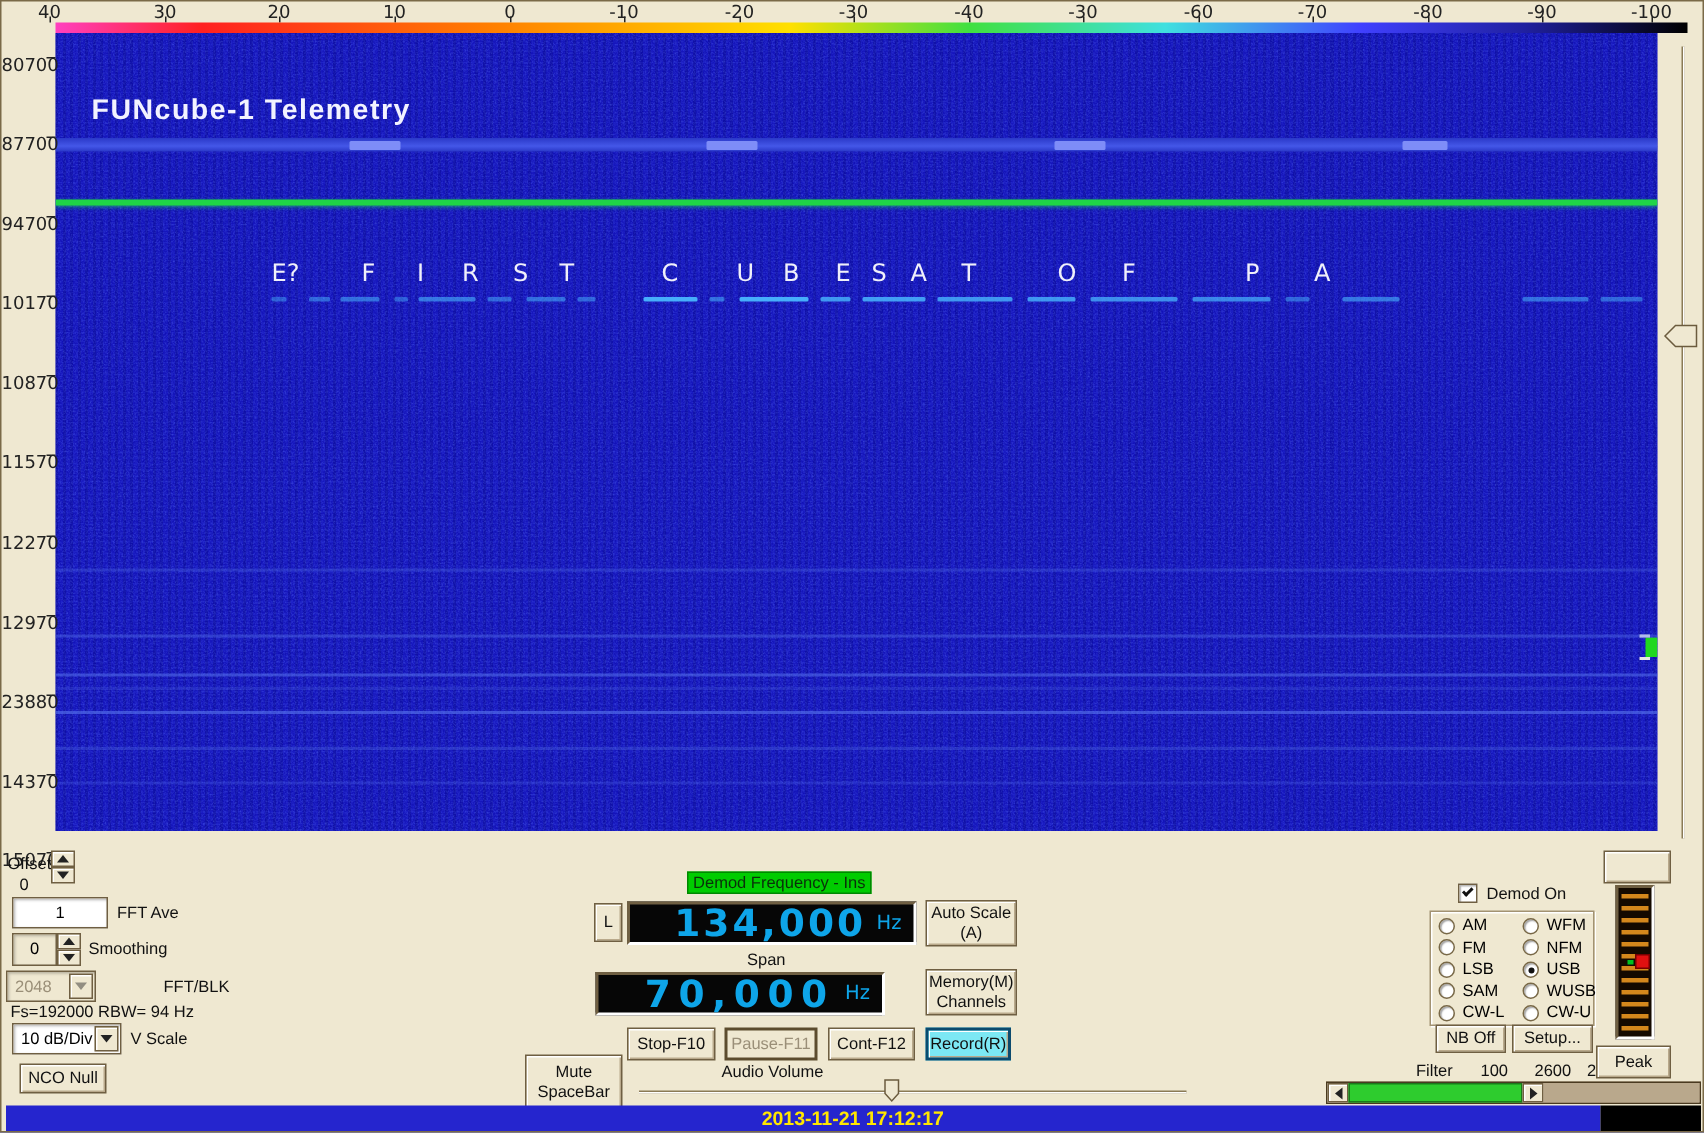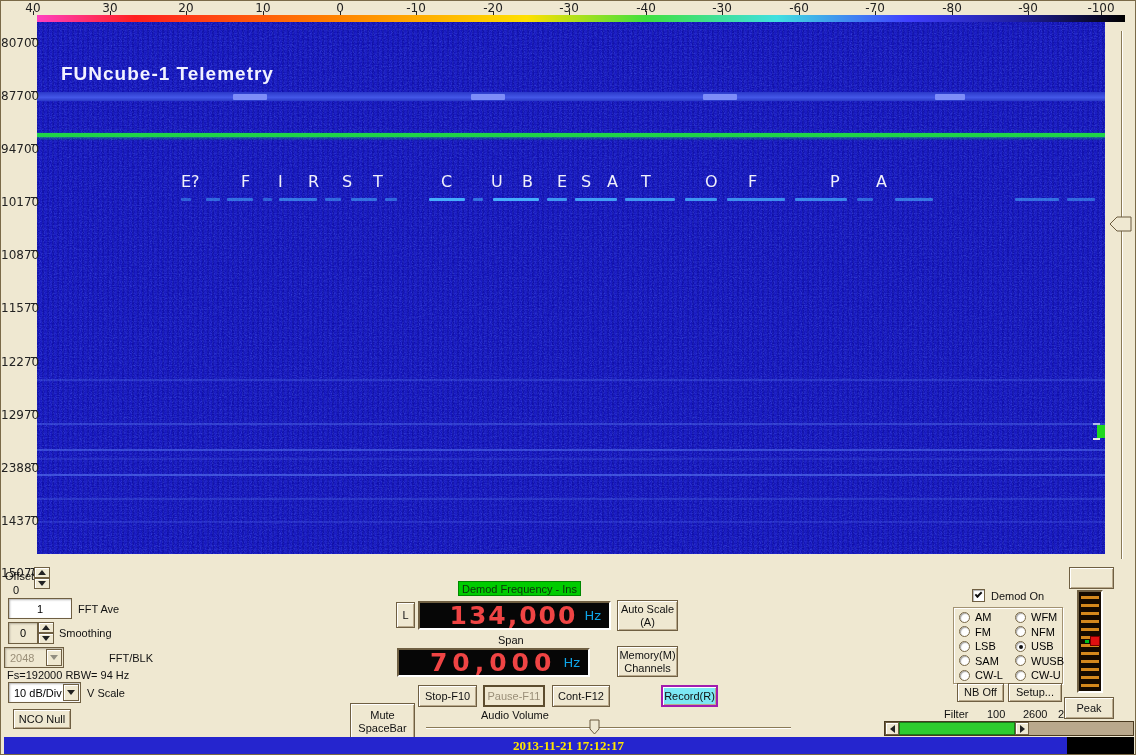--- a/index.html
+++ b/index.html
@@ -28,29 +28,29 @@
   .wf-marker-t{position:absolute;left:1056px;width:7px;height:2px;background:#E8E8E8;}
   
   .time-num{position:absolute;left:0;width:35px;text-align:right;font-size:12px;color:#222;transform:translateY(-50%);font-family:"DejaVu Sans",sans-serif;}
   .time-tick{position:absolute;left:30px;width:6px;height:1px;background:#222;}
   
   .vtrack{position:absolute;left:1120px;top:30px;width:2px;height:528px;background:#8a7a56;border-right:1px solid #fff;}
   
   .btn{position:absolute;background:#EFE8D1;border:1px solid #6f5f42;
        box-shadow:inset 1px 1px 0 #fff,inset -1px -1px 0 #b9a98b;
        font-size:11px;color:#111;display:flex;align-items:center;justify-content:center;text-align:center;line-height:1.15;}
-  .btn.cyan{background:#7CE8F4;border:2px solid #a21caf;margin-left:44px;}
+  .btn.cyan{background:#7CE8F4;border:2px solid #0c4a6e;}
   .btn.disabled{color:#9a8f78;border:2px solid #5c4c2e;box-shadow:none;}
   .sunkw{position:absolute;background:#fff;border:1px solid #6f5f42;box-shadow:inset 1px 1px 2px rgba(0,0,0,.3);
         font-size:11px;display:flex;align-items:center;justify-content:center;}
   .sunkb{position:absolute;background:#EFE8D1;border:1px solid #6f5f42;box-shadow:inset 1px 1px 2px rgba(0,0,0,.25);
         font-size:11px;display:flex;align-items:center;justify-content:center;}
   .display{position:absolute;background:#060606;border:2px solid;border-color:#6f5f42 #fff #fff #6f5f42;
         display:flex;align-items:center;justify-content:flex-end;padding-right:8px;}
-  .digits{color:#ef4444;font-family:"DejaVu Sans",sans-serif;font-weight:bold;font-size:25px;letter-spacing:2px;}
+  .digits{color:#0ea5e9;font-family:"DejaVu Sans",sans-serif;font-weight:bold;font-size:25px;letter-spacing:2px;}
   .unit{color:#0ea5e9;font-size:13px;margin-left:7px;font-family:"DejaVu Sans",sans-serif;}
   .greenlbl{position:absolute;background:#00CC00;border:1px solid #008800;color:#0a300a;font-size:11px;
         display:flex;align-items:center;justify-content:center;}
   
   .tri-up{width:0;height:0;border-left:4px solid transparent;border-right:4px solid transparent;border-bottom:5px solid #222;}
   .tri-dn{width:0;height:0;border-left:4px solid transparent;border-right:4px solid transparent;border-top:5px solid #222;}
   .tri-l{width:0;height:0;border-top:4px solid transparent;border-bottom:4px solid transparent;border-right:5px solid #222;}
   .tri-r{width:0;height:0;border-top:4px solid transparent;border-bottom:4px solid transparent;border-left:5px solid #222;}
   .spin{position:absolute;width:16px;height:22px;display:flex;flex-direction:column;}
   .spin>div{flex:1;background:#EFE8D1;border:1px solid #6f5f42;box-shadow:inset 1px 1px 0 #fff;
@@ -79,21 +79,21 @@
   .htrack{position:absolute;height:2px;background:#8a7a56;border-bottom:1px solid #fff;}
   
   #hscroll{position:absolute;left:883px;top:720px;width:250px;height:15px;border:1px solid #4a3a20;background:#B9A88C;display:flex;}
   .sb-btn{width:14px;height:100%;background:#EFE8D1;border:1px solid #6f5f42;box-shadow:inset 1px 1px 0 #fff;
           display:flex;align-items:center;justify-content:center;}
   .sb-green{width:116px;height:100%;background:#2ECC2E;border:1px solid #1a7a1a;}
   .sb-rest{flex:1;background:#B9A88C;}
   
   #statusbar{position:absolute;left:3px;top:736px;width:1063px;height:17px;background:#2525CE;
         display:flex;align-items:center;justify-content:center;}
-  #statusbar span{color:#FFE600;font-weight:bold;font-size:13px;transform:translateX(33px);font-family:Liberation Serif, serif;}
+  #statusbar span{color:#FFE600;font-weight:bold;font-size:13px;transform:translateX(33px);font-family:Liberation Sans, sans-serif;}
   #statusblack{position:absolute;left:1066px;top:736px;width:67px;height:17px;background:#000;}
   .two-line{flex-direction:column;}
 </style>
 </head>
 <body>
 
 <div id="app">
 
   <div id="topscale" class="abs" style="left:0;top:0;width:1136px;height:14px;">
       <div class="scale-num" style="left: 32px;">40</div>

